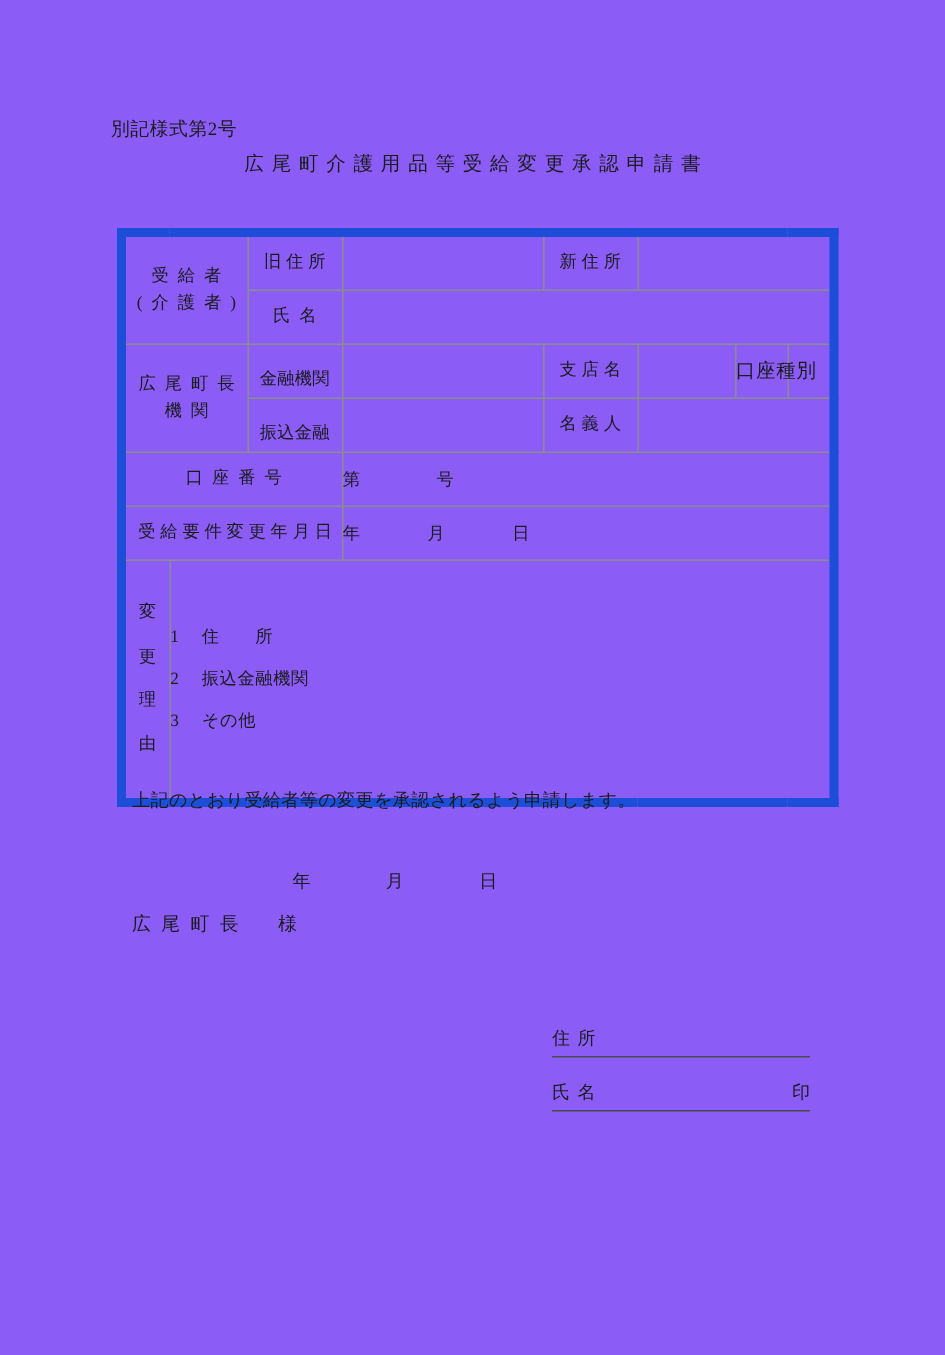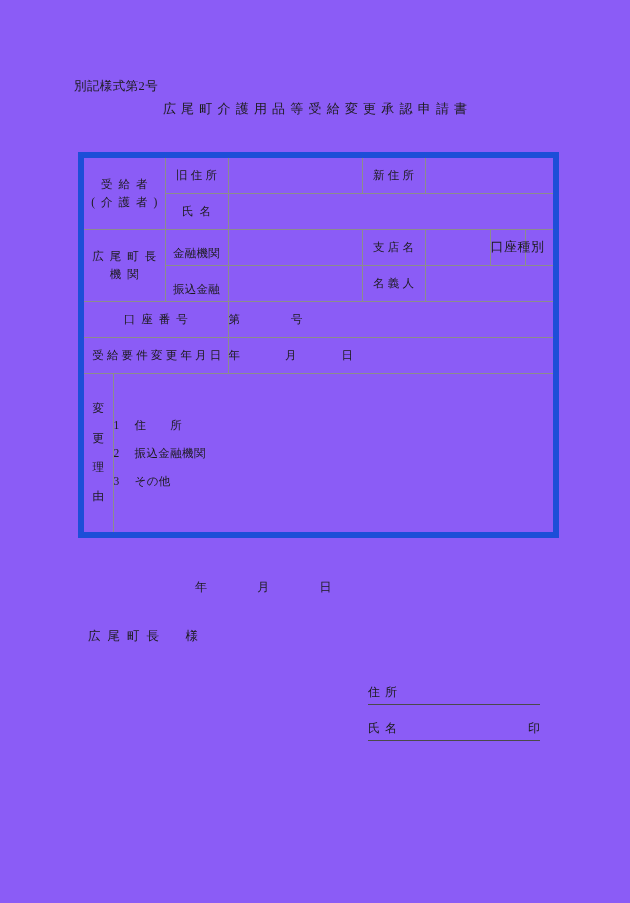--- a/index.html
+++ b/index.html
@@ -165,21 +165,21 @@
     left: 195px;
     top: 579px;
     font-size: 12px;
     letter-spacing: 0.4px;
     white-space: nowrap;
   }
   .date-line .g { display: inline-block; width: 43px; }
   .addressee {
     position: absolute;
     left: 88px;
-    top: 628px;
+    top: 608px;
     font-size: 12.5px;
     letter-spacing: 7px;
     white-space: nowrap;
   }
   .sign-block {
     position: absolute;
     left: 368px;
     top: 684px;
     width: 172px;
     font-size: 12px;
@@ -314,20 +314,21 @@
             <span class="n">2</span><span>振込金融機関</span>
           </div>
           <div class="reason-item">
             <span class="n">3</span><span>その他</span>
           </div>
         </td>
       </tr>
     </tbody>
   </table>
 
+  <div class="statement">上記のとおり受給者等の変更を承認されるよう申請します。</div>
 
   <div class="date-line">
     <span>年</span>
     <span class="g"></span>
     <span>月</span>
     <span class="g"></span>
     <span>日</span>
   </div>
 
   <div class="addressee">広尾町長　様</div>

